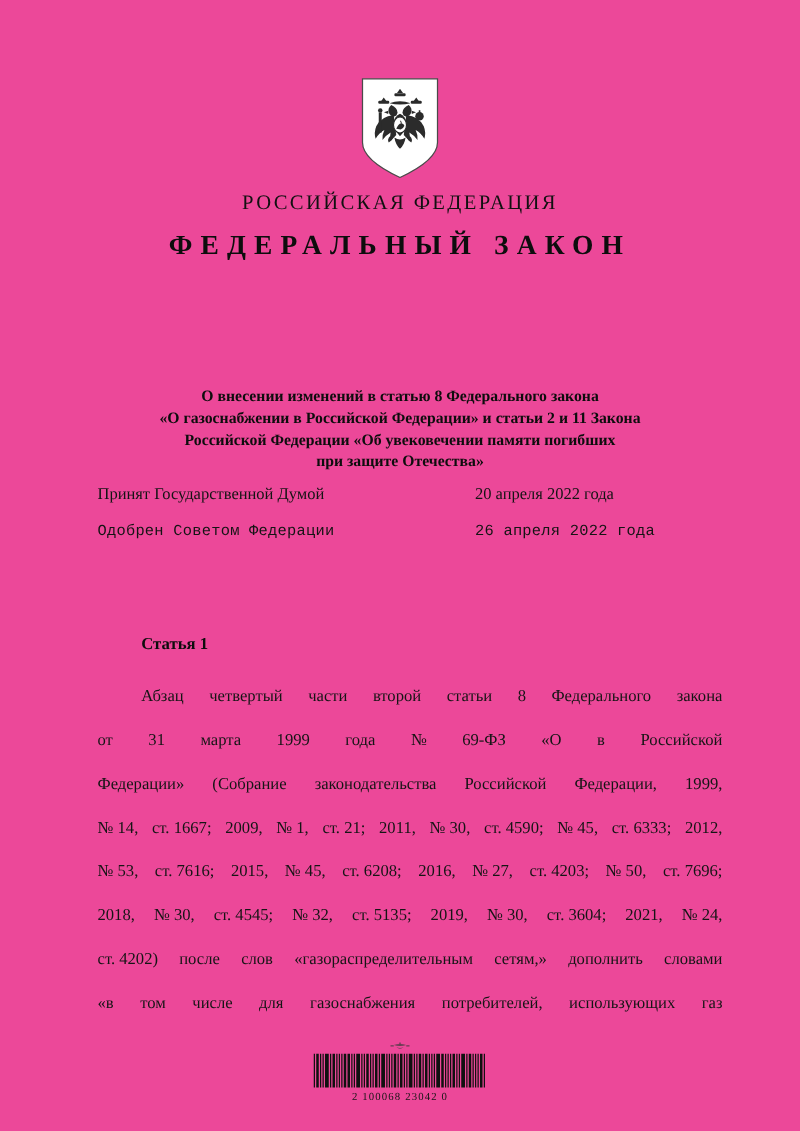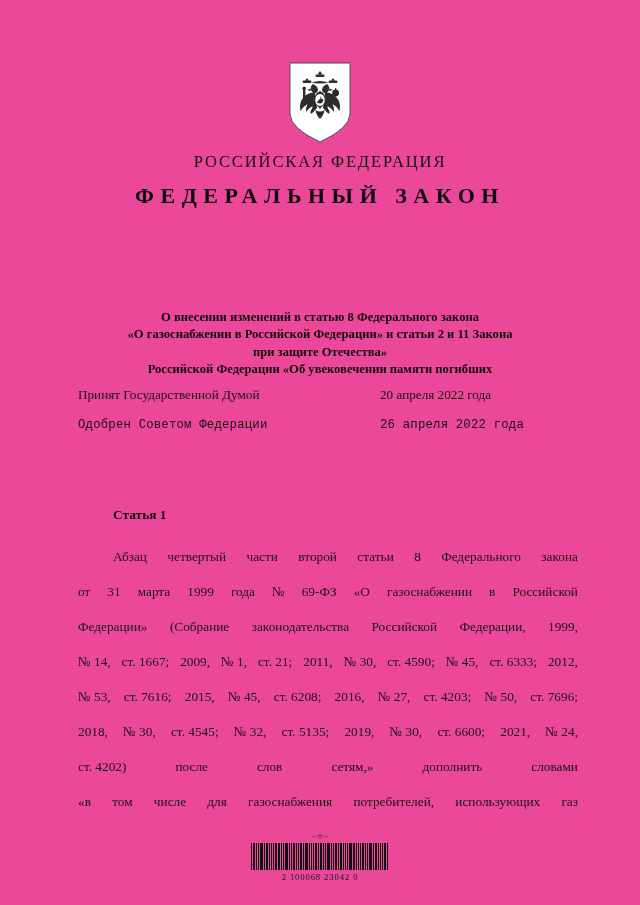--- a/index.html
+++ b/index.html
@@ -217,22 +217,22 @@
     </svg>
   </div>
 
   <div class="country-line">РОССИЙСКАЯ ФЕДЕРАЦИЯ</div>
 
   <div class="law-line">ФЕДЕРАЛЬНЫЙ ЗАКОН</div>
 
   <div class="title-block">
     <div>О внесении изменений в статью 8 Федерального закона</div>
     <div>«О газоснабжении в Российской Федерации» и статьи 2 и 11 Закона</div>
+    <div>Российской Федерации «Об увековечении памяти погибших</div>
     <div>при защите Отечества»</div>
-    <div>Российской Федерации «Об увековечении памяти погибших</div>
   </div>
 
   <div class="adopt adopt-duma">
     <span class="label">Принят Государственной Думой</span>
     <span class="date">20 апреля 2022 года</span>
   </div>
 
   <div class="adopt adopt-council">
     <span class="label">Одобрен Советом Федерации</span>
     <span class="date">26 апреля 2022 года</span>
@@ -253,21 +253,20 @@
       </div>
       <div class="line">
         <span>от</span>
         <span>31</span>
         <span>марта</span>
         <span>1999</span>
         <span>года</span>
         <span>№</span>
         <span>69-ФЗ</span>
         <span>«О</span>
-        <span>газоснабжении</span>
         <span>в</span>
         <span>Российской</span>
       </div>
       <div class="line">
         <span>Федерации»</span>
         <span>(Собрание</span>
         <span>законодательства</span>
         <span>Российской</span>
         <span>Федерации,</span>
         <span>1999,</span>
@@ -298,28 +297,29 @@
         <span>ст. 7696;</span>
       </div>
       <div class="line">
         <span>2018,</span>
         <span>№ 30,</span>
         <span>ст. 4545;</span>
         <span>№ 32,</span>
         <span>ст. 5135;</span>
         <span>2019,</span>
         <span>№ 30,</span>
-        <span>ст. 6600;</span>
+        <span>ст. 3604;</span>
         <span>2021,</span>
         <span>№ 24,</span>
       </div>
       <div class="line">
         <span>ст. 4202)</span>
         <span>после</span>
         <span>слов</span>
+        <span>«газораспределительным</span>
         <span>сетям,»</span>
         <span>дополнить</span>
         <span>словами</span>
       </div>
       <div class="line">
         <span>«в</span>
         <span>том</span>
         <span>числе</span>
         <span>для</span>
         <span>газоснабжения</span>

